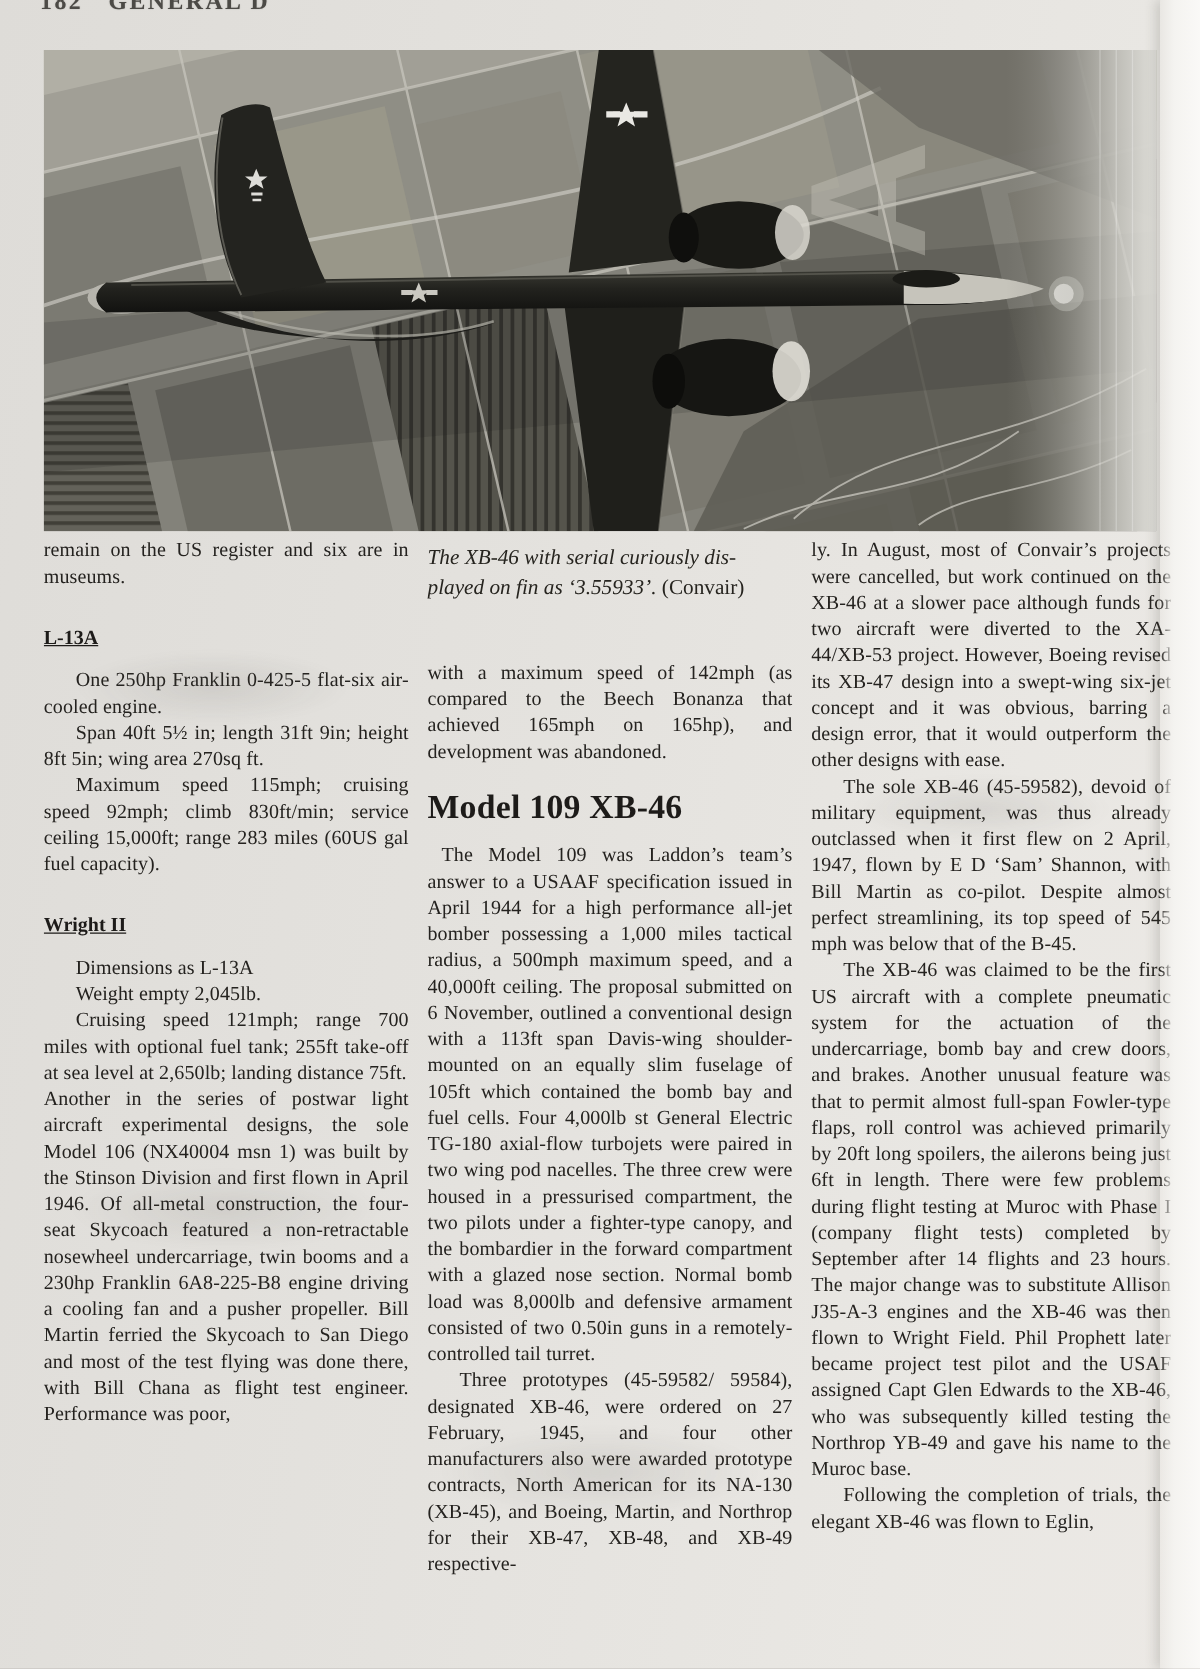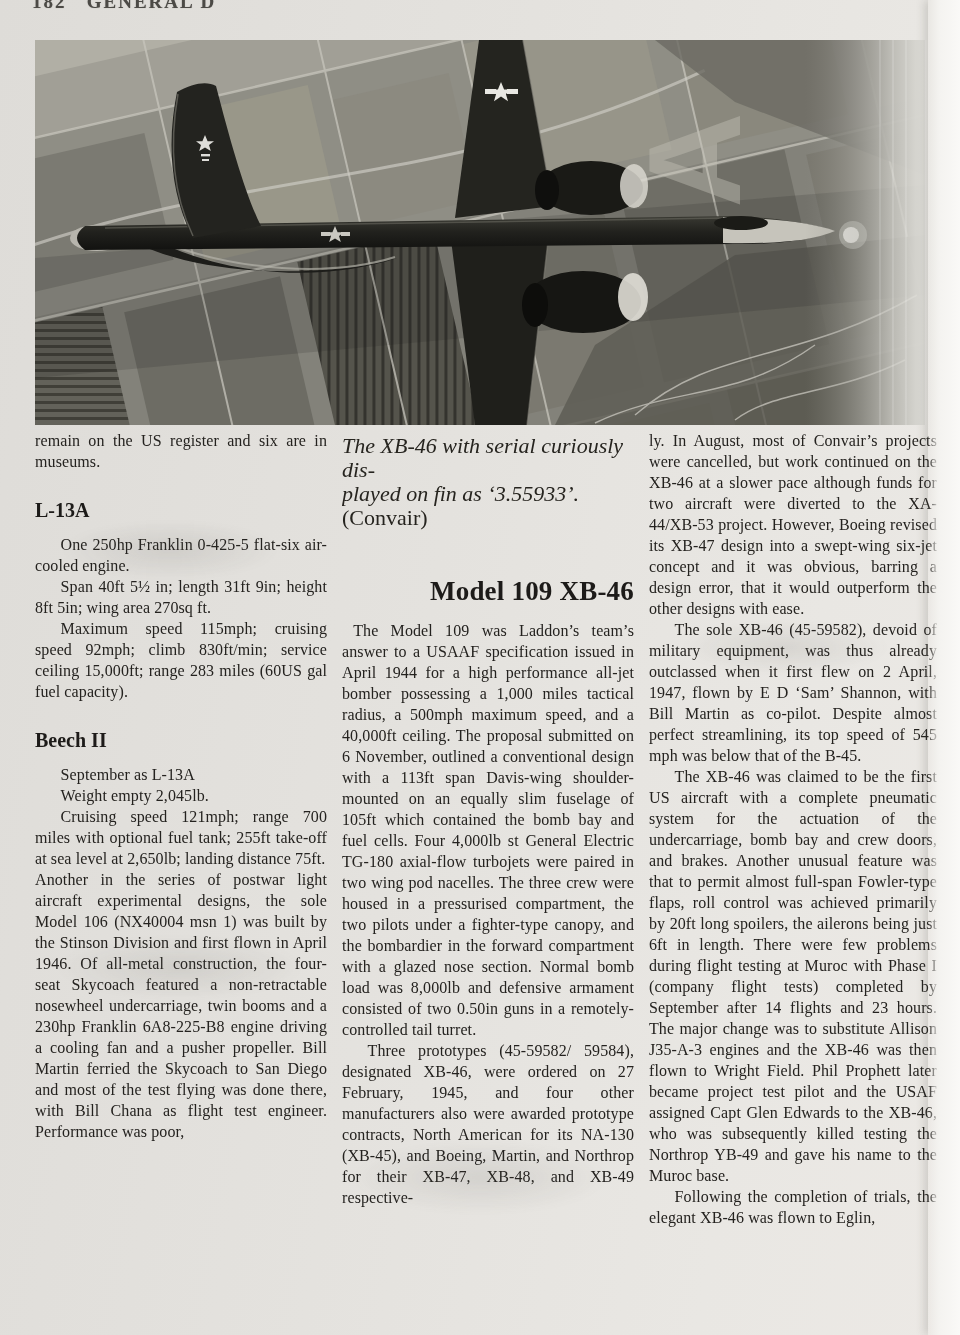--- a/index.html
+++ b/index.html
@@ -38,29 +38,29 @@
   .col2{left:342px;width:292px;}
   .col3{left:649px;width:288px;}
   p.b{
     margin:0;font-size:16px;line-height:21px;text-align:justify;
     letter-spacing:.1px;
   }
   p.ind{text-indent:1.6em;}
   p.ind-sm{text-indent:.7em;}
   h2.h-big{
     margin:40px 0 14px 0;font-size:27px;line-height:30px;
-    font-weight:bold;color:#1d1b19;letter-spacing:.2px;text-align:right;
+    font-weight:bold;color:#1d1b19;letter-spacing:.2px;
   }
   h3.h-small{
-    margin:27px 0 12px 0;font-size:20px;line-height:23px;
-    font-weight:bold;color:#1d1b19;
+    margin:27px 0 12px 0;font-size:16px;line-height:23px;
+    font-weight:bold;color:#1d1b19;text-decoration:underline;
   }
   .col2 h2.h-big{margin-top:18px;}
   .caption{
-    font-style:italic;font-size:22px;line-height:24px;
+    font-style:italic;font-size:17px;line-height:24px;
     margin:4px 0 46px 0;color:#26241f;
   }
   .caption .roman{font-style:normal;text-align:right;}
   .smudge{
     position:absolute;pointer-events:none;
     background:radial-gradient(ellipse at center, rgba(86,84,78,.12), rgba(86,84,78,0) 70%);
     filter:blur(2px);
   }
 </style>
 </head>
@@ -209,34 +209,35 @@
   <div class="columns">
 
     <div class="col col1">
       <p class="b">remain on the US register and six are in museums.</p>
 
       <h3 class="h-small">L-13A</h3>
       <p class="b ind">One 250hp Franklin 0-425-5 flat-six air-cooled engine.</p>
       <p class="b ind">Span 40ft 5½ in; length 31ft 9in; height 8ft 5in; wing area 270sq ft.</p>
       <p class="b ind">Maximum speed 115mph; cruising speed 92mph; climb 830ft/min; service ceiling 15,000ft; range 283 miles (60US gal fuel capacity).</p>
 
-      <h3 class="h-small">Beech II</h3>
-      <p class="b ind">September as L-13A</p>
+      <h3 class="h-small">Wright II</h3>
+      <p class="b ind">Dimensions as L-13A</p>
       <p class="b ind">Weight empty 2,045lb.</p>
       <p class="b ind">Cruising speed 121mph; range 700 miles with optional fuel tank; 255ft take-off at sea level at 2,650lb; landing distance 75ft.</p>
 
       <p class="b">Another in the series of postwar light aircraft experimental designs, the sole Model 106 (NX40004 msn 1) was built by the Stinson Division and first flown in April 1946. Of all-metal construction, the four-seat Skycoach featured a non-retractable nosewheel undercarriage, twin booms and a 230hp Franklin 6A8-225-B8 engine driving a cooling fan and a pusher propeller. Bill Martin ferried the Skycoach to San Diego and most of the test flying was done there, with Bill Chana as flight test engineer. Performance was poor,</p>
     </div>
 
     <div class="col col2">
       <div class="caption">
         <div>The XB-46 with serial curiously dis-</div>
         <div><span>played on fin as ‘3.55933’. </span><span class="roman">(Convair)</span></div>
       </div>
 
+      <p class="b">with a maximum speed of 142mph (as compared to the Beech Bonanza that achieved 165mph on 165hp), and development was abandoned.</p>
 
       <h2 class="h-big">Model 109 XB-46</h2>
       <p class="b ind-sm">The Model 109 was Laddon’s team’s answer to a USAAF specification issued in April 1944 for a high performance all-jet bomber possessing a 1,000 miles tactical radius, a 500mph maximum speed, and a 40,000ft ceiling. The proposal submitted on 6 November, outlined a conventional design with a 113ft span Davis-wing shoulder-mounted on an equally slim fuselage of 105ft which contained the bomb bay and fuel cells. Four 4,000lb st General Electric TG-180 axial-flow turbojets were paired in two wing pod nacelles. The three crew were housed in a pressurised compartment, the two pilots under a fighter-type canopy, and the bombardier in the forward compartment with a glazed nose section. Normal bomb load was 8,000lb and defensive armament consisted of two 0.50in guns in a remotely-controlled tail turret.</p>
       <p class="b ind">Three prototypes (45-59582/ 59584), designated XB-46, were ordered on 27 February, 1945, and four other manufacturers also were awarded prototype contracts, North American for its NA-130 (XB-45), and Boeing, Martin, and Northrop for their XB-47, XB-48, and XB-49 respective-</p>
     </div>
 
     <div class="col col3">
       <p class="b">ly. In August, most of Convair’s projects were cancelled, but work continued on the XB-46 at a slower pace although funds for two aircraft were diverted to the XA-44/XB-53 project. However, Boeing revised its XB-47 design into a swept-wing six-jet concept and it was obvious, barring a design error, that it would outperform the other designs with ease.</p>
       <p class="b ind">The sole XB-46 (45-59582), devoid of military equipment, was thus already outclassed when it first flew on 2 April, 1947, flown by E D ‘Sam’ Shannon, with Bill Martin as co-pilot. Despite almost perfect streamlining, its top speed of 545 mph was below that of the B-45.</p>
       <p class="b ind">The XB-46 was claimed to be the first US aircraft with a complete pneumatic system for the actuation of the undercarriage, bomb bay and crew doors, and brakes. Another unusual feature was that to permit almost full-span Fowler-type flaps, roll control was achieved primarily by 20ft long spoilers, the ailerons being just 6ft in length. There were few problems during flight testing at Muroc with Phase I (company flight tests) completed by September after 14 flights and 23 hours. The major change was to substitute Allison J35-A-3 engines and the XB-46 was then flown to Wright Field. Phil Prophett later became project test pilot and the USAF assigned Capt Glen Edwards to the XB-46, who was subsequently killed testing the Northrop YB-49 and gave his name to the Muroc base.</p>

